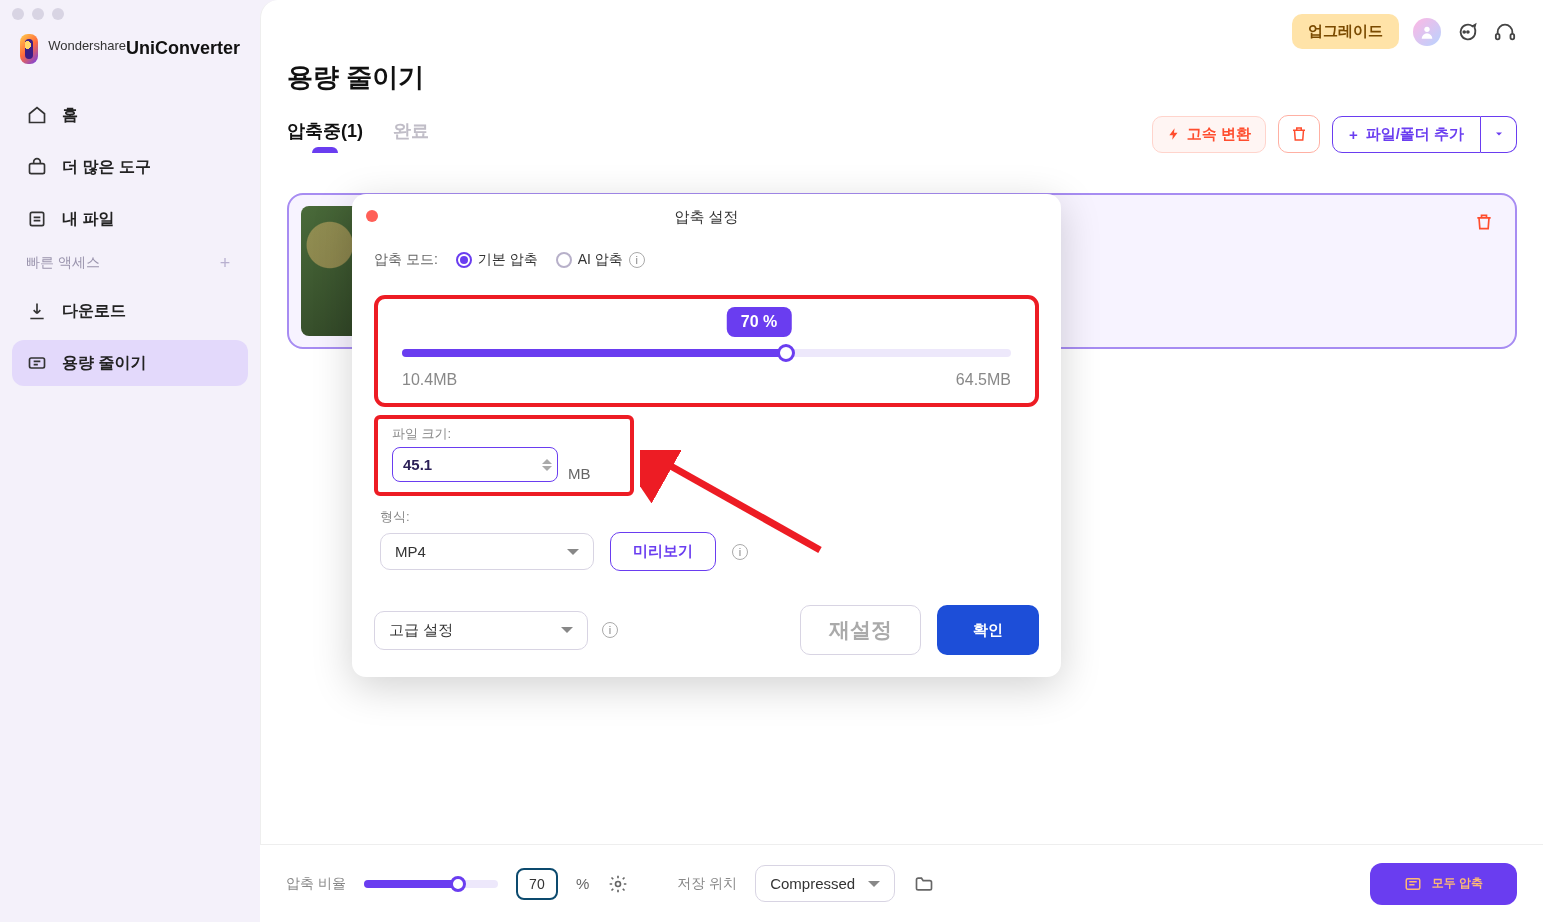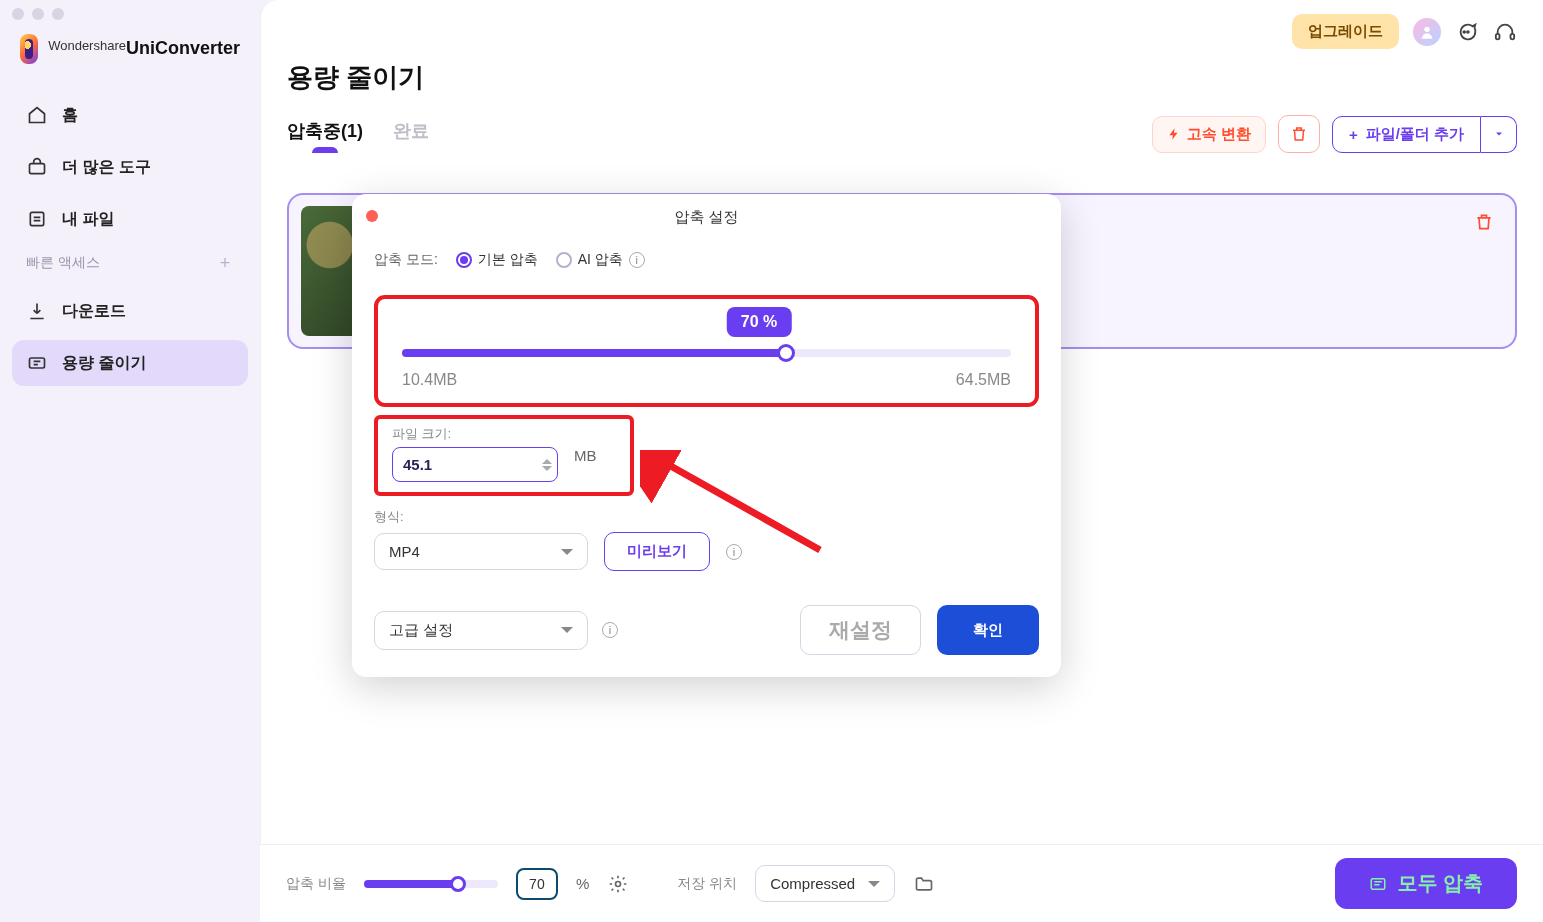--- a/index.html
+++ b/index.html
@@ -69,29 +69,29 @@
 .slider-box { margin: 18px 22px 8px 22px; border: 4px solid #ed1c24; border-radius: 11px; padding: 22px 24px 14px 24px; position: relative; }
 .tooltip { position: absolute; left: 58%; top: 8px; transform: translateX(-50%); background: #6a3df0; color: #fff; font-weight: 700; font-size: 16px; padding: 6px 14px; border-radius: 8px; }
 .tooltip::after { content: ""; position: absolute; bottom: -7px; left: 50%; transform: translateX(-50%); border: 7px solid transparent; border-top-color: #6a3df0; }
 .slider-track { margin-top: 28px; height: 8px; border-radius: 6px; background: #ede8fb; position: relative; }
 .slider-fill { position: absolute; left: 0; top: 0; bottom: 0; width: 63%; background: #6a3df0; border-radius: 6px; }
 .slider-thumb { position: absolute; left: 63%; top: 50%; transform: translate(-50%,-50%); width: 18px; height: 18px; border-radius: 50%; background: #fff; border: 3px solid #6a3df0; cursor: pointer; }
 .slider-labels { display: flex; justify-content: space-between; margin-top: 14px; color: #888; font-size: 16px; }
 
 .filesize-box { margin: 6px 0 0 22px; border: 4px solid #ed1c24; border-radius: 6px; padding: 6px 14px 10px 14px; width: 260px; }
 .fs-label { font-size: 13px; color: #888; margin-bottom: 4px; }
-.fs-row { display: flex; align-items: flex-start; gap: 16px; }
+.fs-row { display: flex; align-items: flex-end; gap: 10px; }
 .fs-input { width: 166px; border: 1.5px solid #6a3df0; border-radius: 8px; padding: 8px 26px 8px 10px; font-size: 15px; color: #2b1f57; font-weight: 600; position: relative; background: #fff; }
 .fs-spin { position: absolute; right: 6px; top: 50%; transform: translateY(-50%); display: flex; flex-direction: column; gap: 2px; }
 .spin-a { width: 0; height: 0; border-left: 5px solid transparent; border-right: 5px solid transparent; cursor: pointer; }
 .spin-up { border-bottom: 5px solid #aaa; }
 .spin-dn { border-top: 5px solid #aaa; }
 .fs-unit { font-size: 15px; color: #666; }
 
-.fmt-block { margin: 12px 0 0 22px; }
+.fmt-block { margin: 12px 0 0 28px; }
 .fmt-label { font-size: 13px; color: #888; margin-bottom: 6px; }
 .fmt-row { display: flex; align-items: center; gap: 16px; }
 .select { width: 214px; border: 1px solid #d8d4e3; border-radius: 10px; padding: 9px 14px; display: flex; align-items: center; justify-content: space-between; color: #333; font-size: 15px; cursor: pointer; background: #fff; }
 .caret-dn { width: 0; height: 0; border-left: 6px solid transparent; border-right: 6px solid transparent; border-top: 6px solid #888; }
 .preview-btn { border: 1.5px solid #6a3df0; color: #6a3df0; background: #fff; border-radius: 10px; padding: 9px 22px; font-size: 15px; font-weight: 700; cursor: pointer; }
 
 .adv-row { display: flex; align-items: center; margin: 34px 22px 0 22px; gap: 14px; }
 .adv-row .actions { margin-left: auto; display: flex; gap: 16px; }
 .reset-btn { border: 1px solid #d8d4e3; background: #fff; color: #aaa; border-radius: 10px; padding: 10px 28px; font-size: 21px; font-weight: 600; cursor: pointer; }
 .confirm-btn { border: none; background: #1d4ed8; color: #fff; border-radius: 10px; padding: 10px 36px; font-size: 15px; font-weight: 700; cursor: pointer; }
@@ -100,21 +100,21 @@
 .footer { position: absolute; left: 260px; right: 0; bottom: 0; height: 78px; background: #fff; border-top: 1px solid #eee; display: flex; align-items: center; padding: 0 26px; gap: 18px; }
 .ft-label { font-size: 14px; color: #888; }
 .mini-track { width: 134px; height: 8px; border-radius: 6px; background: #ede8fb; position: relative; }
 .mini-fill { position: absolute; left: 0; top: 0; bottom: 0; width: 70%; background: #6a3df0; border-radius: 6px; }
 .mini-thumb { position: absolute; left: 70%; top: 50%; transform: translate(-50%,-50%); width: 16px; height: 16px; border-radius: 50%; background: #fff; border: 3px solid #6a3df0; cursor: pointer; }
 .mini-val { width: 42px; border: 2px solid #0c4a6e; border-radius: 8px; padding: 6px 8px; text-align: center; font-size: 14px; color: #333; background: #fff; }
 .pct { font-size: 15px; color: #666; }
 .gear-ic { width: 22px; height: 22px; display: flex; align-items: center; justify-content: center; color: #666; cursor: pointer; }
 .loc-select { width: 140px; }
 .folder-ic { width: 22px; height: 22px; display: flex; align-items: center; justify-content: center; color: #666; cursor: pointer; }
-.compress-all { margin-left: auto; background: #6a3df0; color: #86efac; border: none; border-radius: 12px; padding: 12px 34px; font-size: 20px; font-weight: 700; cursor: pointer; display: flex; align-items: center; gap: 10px; }
+.compress-all { margin-left: auto; background: #6a3df0; color: #fdba74; border: none; border-radius: 12px; padding: 12px 34px; font-size: 12px; font-weight: 700; cursor: pointer; display: flex; align-items: center; gap: 10px; }
 
 
 .anno-arrow { position: absolute; left: 640px; top: 450px; pointer-events: none; }
 
 svg { display: block; }
 </style>
 </head>
 <body>
 
 <div class="window-controls">

